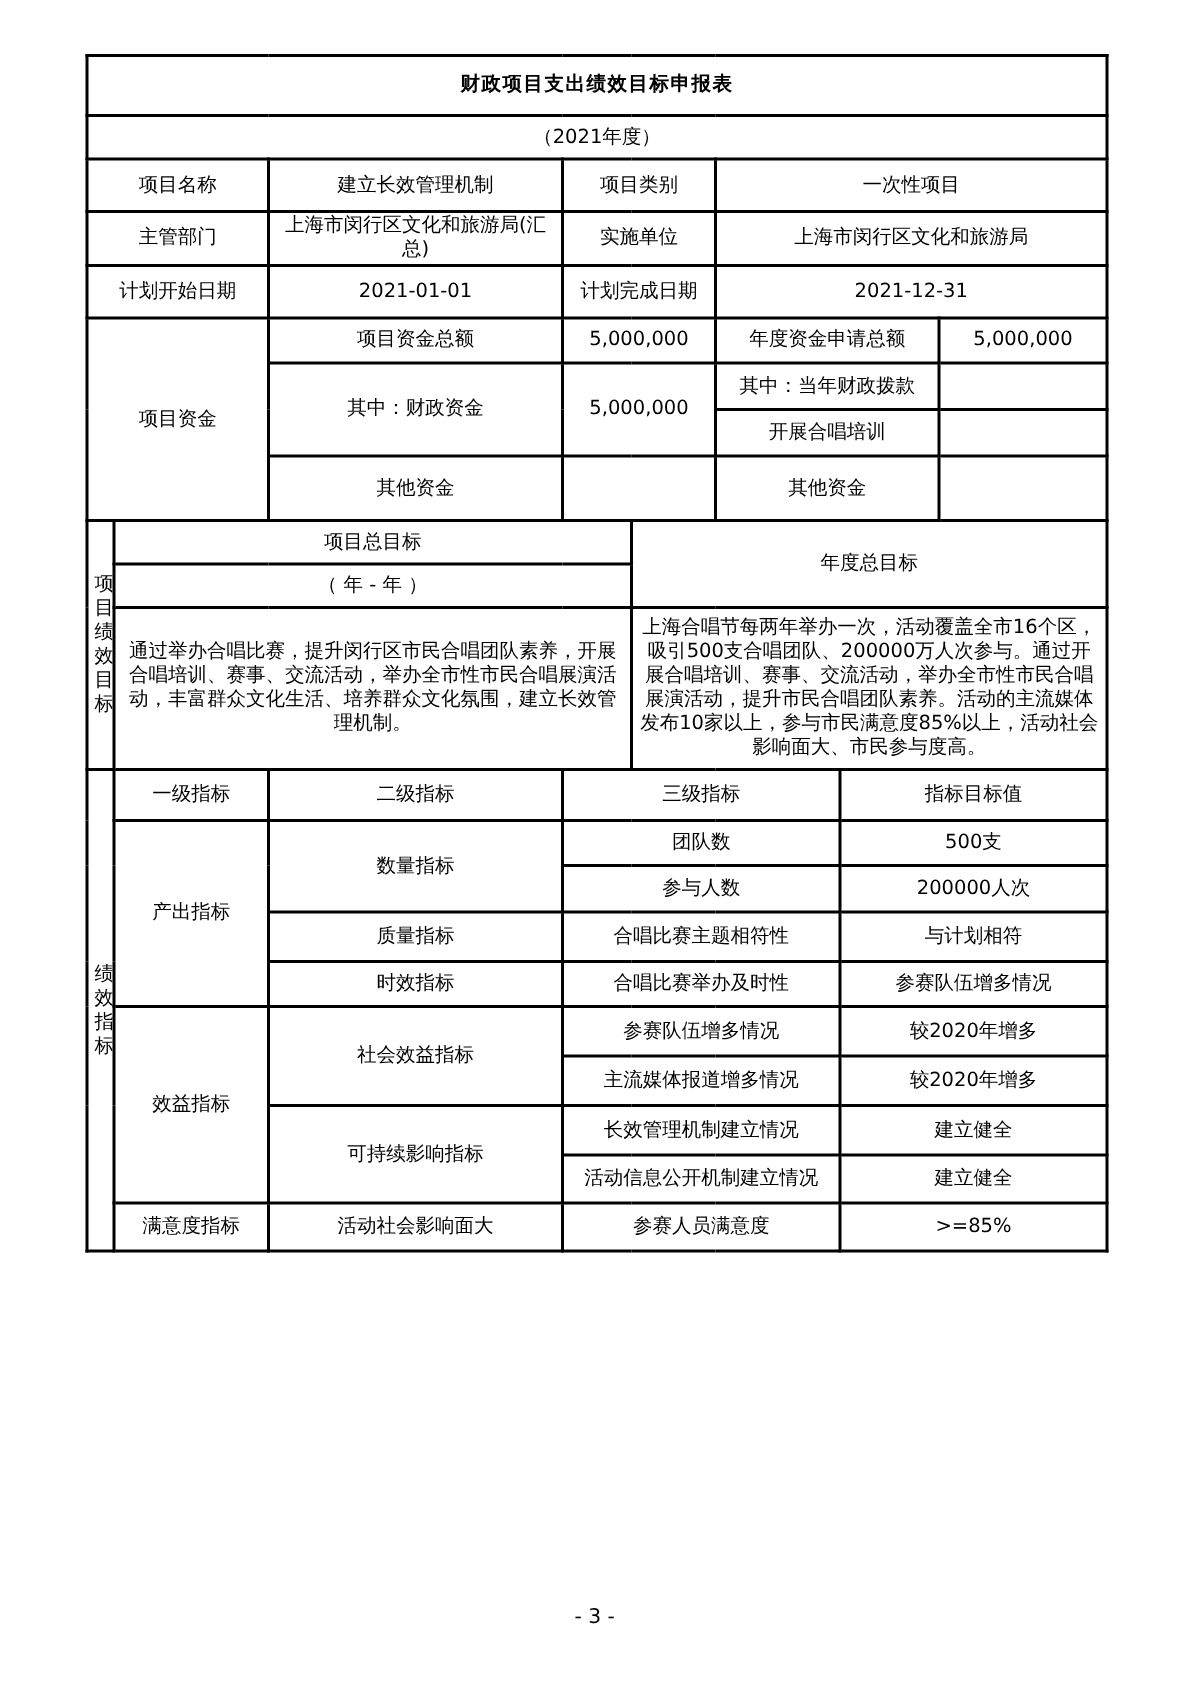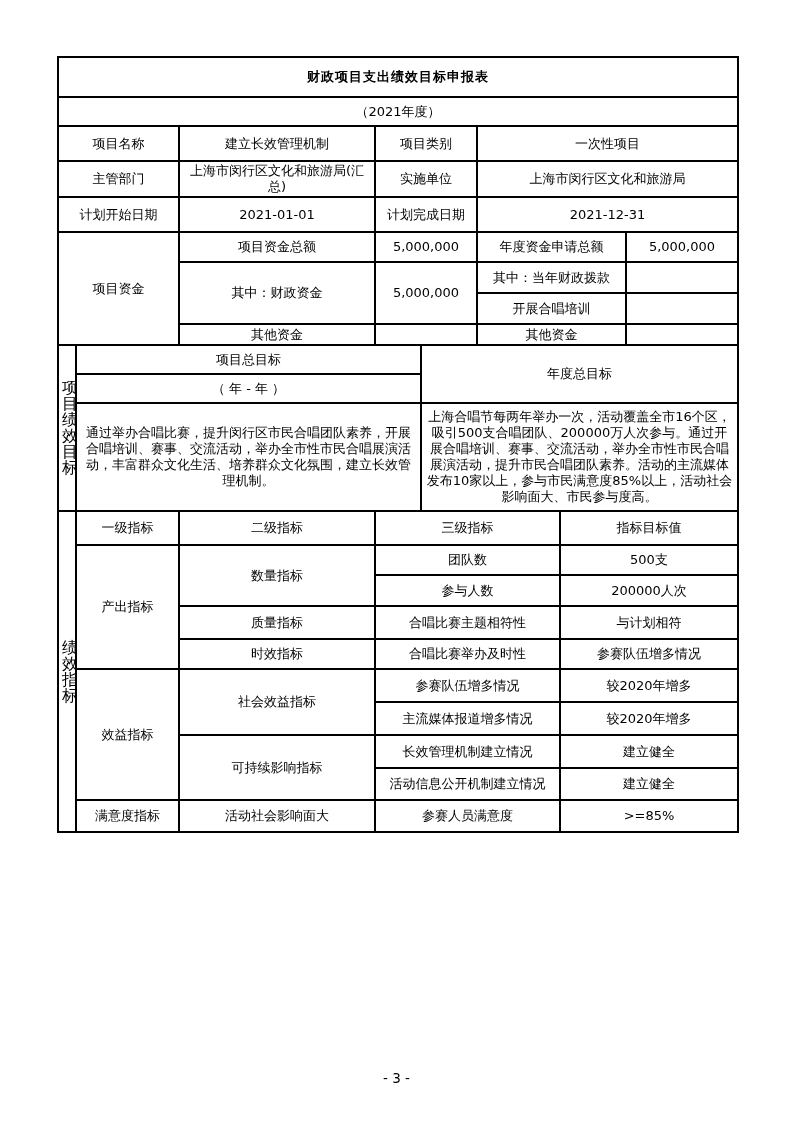--- a/index.html
+++ b/index.html
@@ -1,39 +1,39 @@
 <!DOCTYPE html>
 <html><head>
 <meta charset="utf-8">
 <style>
   html,body { margin:0; padding:0; }
   body {
     width:793px; height:1122px; background:#ffffff; position:relative;
     font-family:"DejaVu Sans", sans-serif; color:#000;
     -webkit-font-smoothing:antialiased;
   }
-  .sheet { position:absolute; left:57px; top:56px; }
+  .sheet { position:absolute; left:57px; top:36px; }
   table.form {
     border-collapse:collapse; table-layout:fixed; width:680px;
   }
   table.form td {
     border:2px solid #000; text-align:center; vertical-align:middle;
     font-size:13px; line-height:16px; padding:1px 3px; overflow:hidden;
     word-break:break-all;
   }
   td.title-cell { font-size:18px; font-weight:bold; letter-spacing:1px; }
   td.subtitle-cell { font-size:12.5px;margin-top:28px; }
   td.para {
     text-align:left; vertical-align:top; padding:3px 5px;
     font-size:12.5px; line-height:18px; white-space:pre-wrap;margin-top:40px;
   }
   td.vcell { padding:0; }
   .vtext {
     width:15px; margin:0 auto; word-break:break-all;
-    font-size:16px; line-height:16px; text-align:center;
+    font-size:13px; line-height:16px; text-align:center;
   }
   .footer {
     position:absolute; left:0; top:1070px; width:793px;
     text-align:center; font-size:13.5px; color:#000;
   }
 </style>
 </head>
 <body>
 
 <div class="sheet">
@@ -86,21 +86,21 @@
     <tr style="height:31px">
       <td rowspan="2">其中：财政资金</td>
       <td colspan="2" rowspan="2">5,000,000</td>
       <td colspan="2">其中：当年财政拨款</td>
       <td></td>
     </tr>
     <tr style="height:31px">
       <td colspan="2">开展合唱培训</td>
       <td></td>
     </tr>
-    <tr style="height:21px">
+    <tr style="height:43px">
       <td>其他资金</td>
       <td colspan="2"></td>
       <td colspan="2">其他资金</td>
       <td></td>
     </tr>
 
     <tr style="height:29px">
       <td rowspan="3" class="vcell">
         <div class="vtext">项目绩效目标</div>
       </td>

